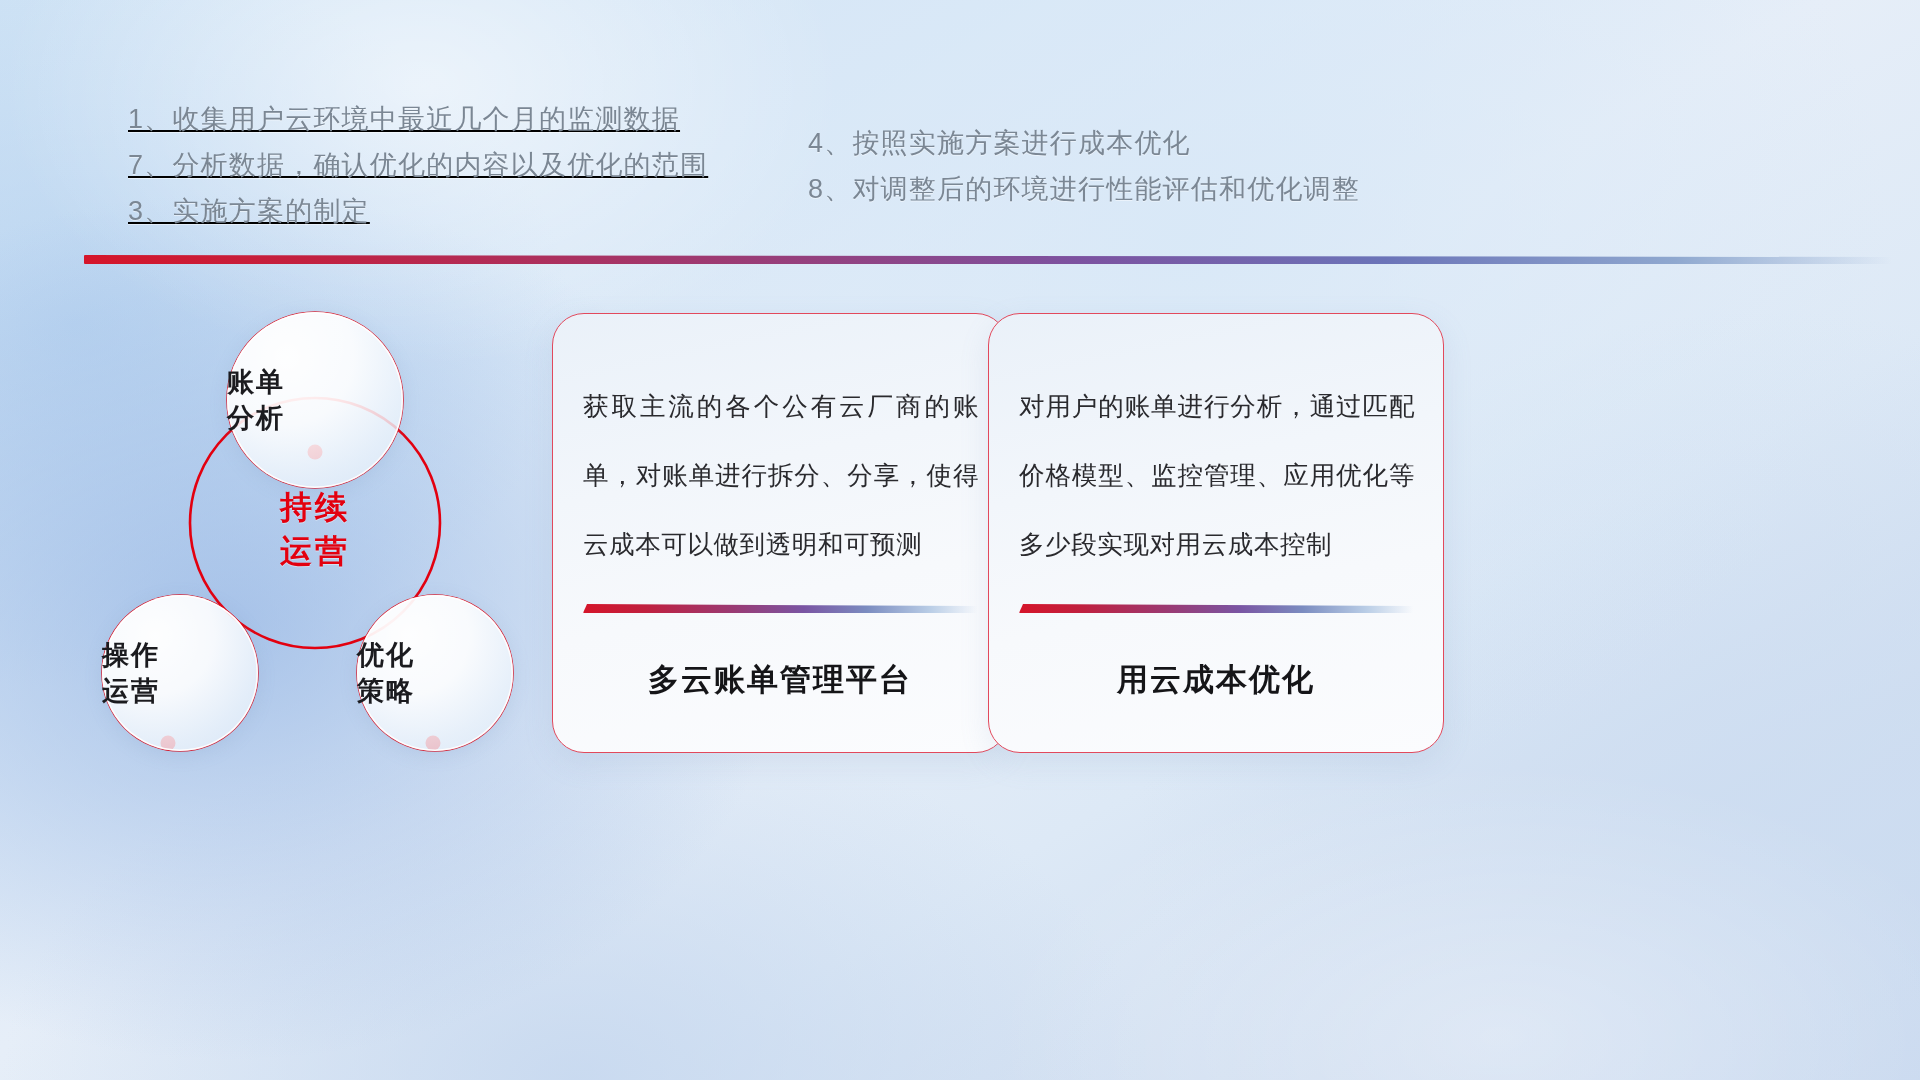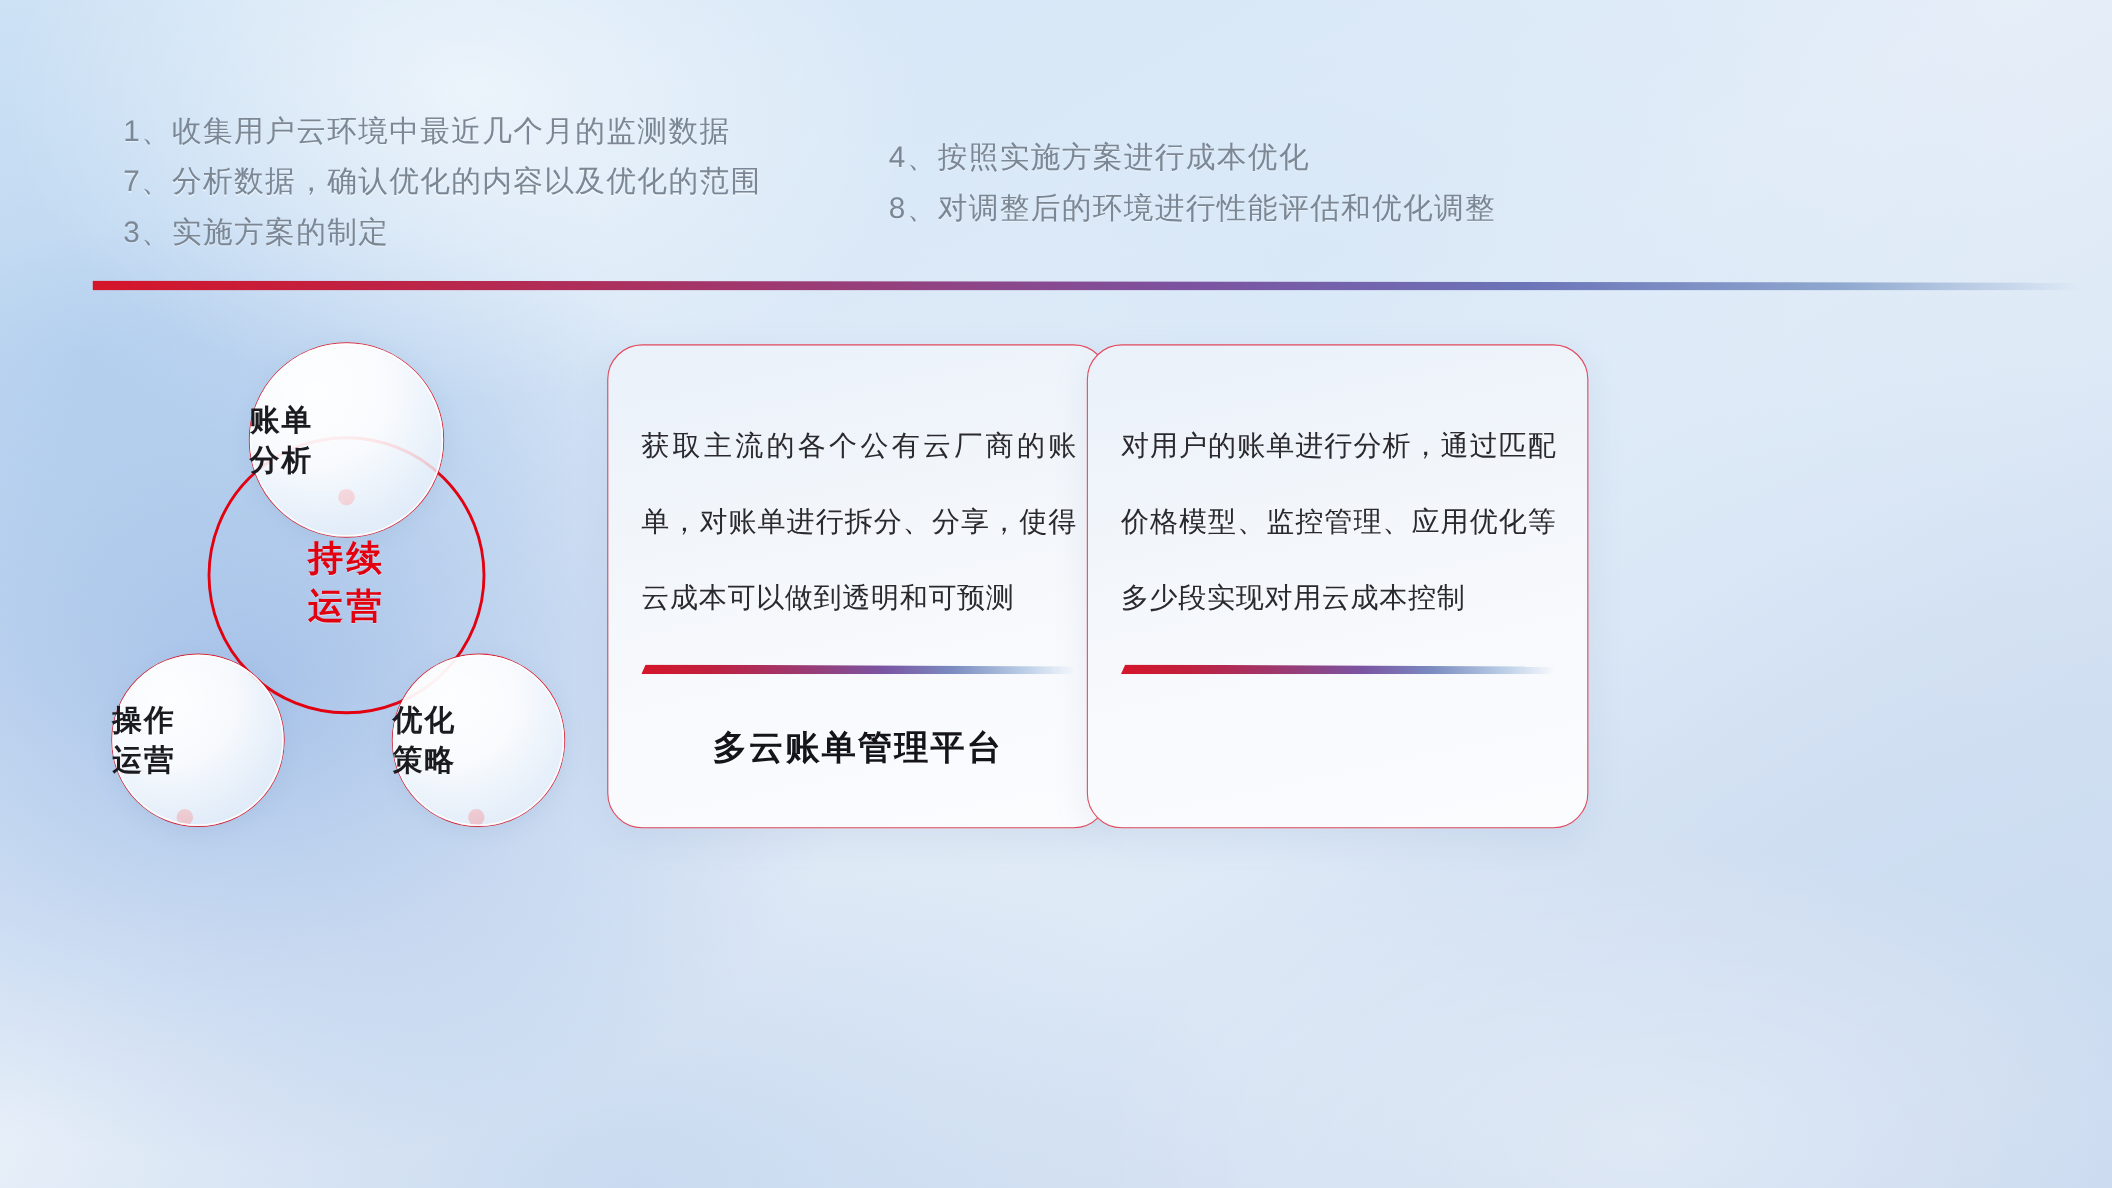--- a/index.html
+++ b/index.html
@@ -18,21 +18,21 @@
   .bg-wash {
     position:absolute; inset:0; pointer-events:none;
     background:
       radial-gradient(ellipse 600px 400px at 22% 8%, rgba(255,255,255,0.55), rgba(255,255,255,0) 70%),
       radial-gradient(ellipse 700px 380px at 78% 96%, rgba(255,255,255,0.35), rgba(255,255,255,0) 72%);
   }
 
   
   .steps { position:absolute; left:0; top:0; width:1920px; }
   .step-col { position:absolute; }
-  .step-col.left  { left:112px; top:96px; }
+  .step-col.left  { left:128px; top:96px;text-decoration:underline; }
   .step-col.right { left:808px; top:120px; }
   .step-line {
     color:#7b8794;
     font-size:27px;
     line-height:46px;
     letter-spacing:1.2px;
     white-space:nowrap;
     text-shadow:0 1px 0 rgba(255,255,255,0.45);
   }
 
@@ -150,13 +150,14 @@
 
 <div class="card one">
   <div class="card-body">获取主流的各个公有云厂商的账单，对账单进行拆分、分享，使得云成本可以做到透明和可预测</div>
   <div class="card-divider"></div>
   <div class="card-title">多云账单管理平台</div>
 </div>
 
 <div class="card two">
   <div class="card-body">对用户的账单进行分析，通过匹配价格模型、监控管理、应用优化等多少段实现对用云成本控制</div>
   <div class="card-divider"></div>
+  <div class="card-title">用云成本优化</div>
 </div>
 
 </body></html>

